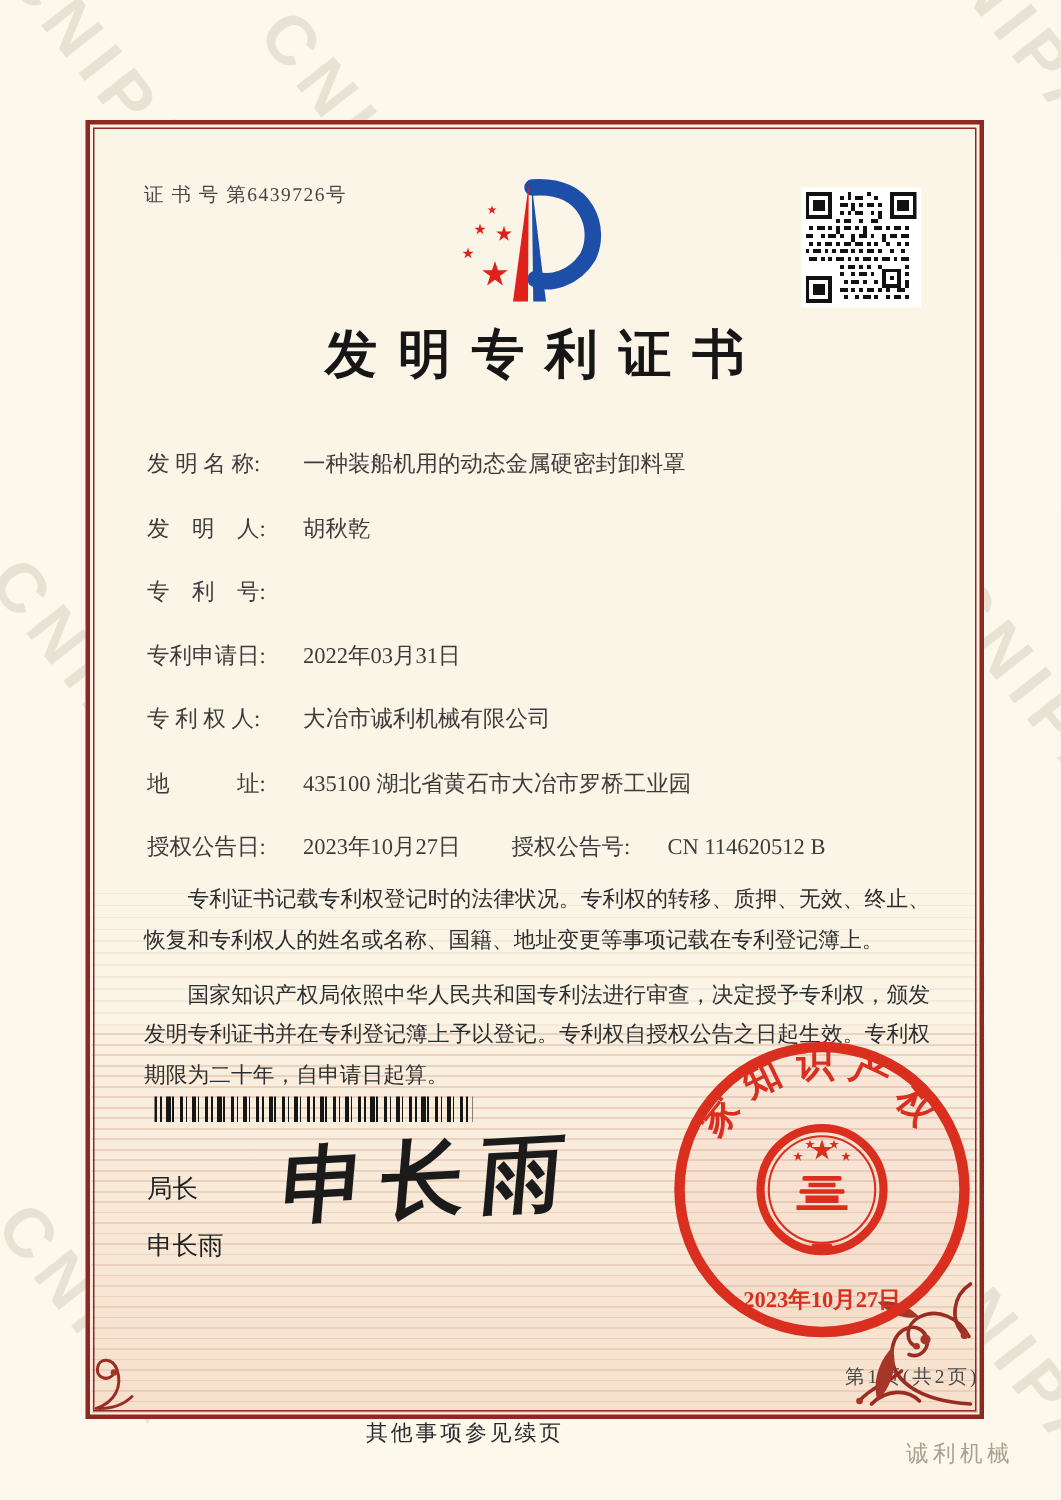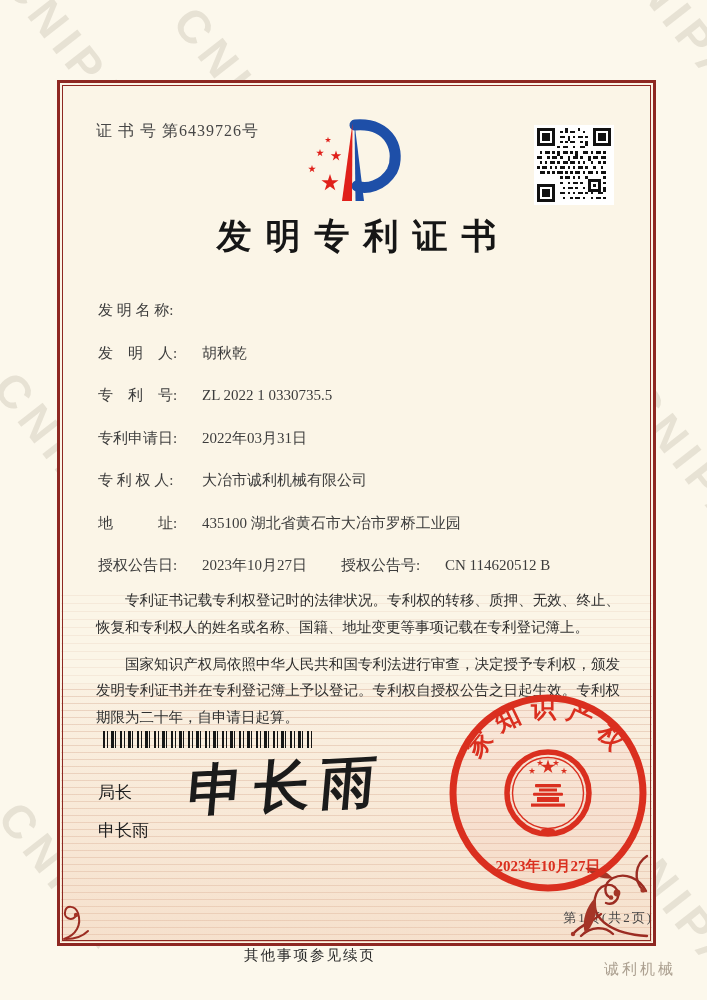--- a/index.html
+++ b/index.html
@@ -10,21 +10,21 @@
       transform:rotate(52deg);white-space:nowrap;pointer-events:none;}
   .frame{position:absolute;left:57px;top:80px;width:593px;height:860px;
          border:3px solid #8e2822;background:#fbf5e7;}
   .frame .innerline{position:absolute;inset:2px;border:1px solid #8e2822;pointer-events:none;z-index:4;}
   .band{position:absolute;left:1px;right:1px;bottom:1px;height:258px;z-index:0;
         background:
           linear-gradient(180deg,rgba(242,206,182,0.10),rgba(238,196,168,0.42)),
           repeating-linear-gradient(0deg,rgba(190,128,98,0.28) 0 1px,rgba(0,0,0,0) 1px 7px);}
   .band2{position:absolute;left:1px;right:1px;bottom:259px;height:90px;z-index:0;
         background:repeating-linear-gradient(0deg,rgba(190,128,98,0.10) 0 1px,rgba(0,0,0,0) 1px 8px);}
-  .certno{position:absolute;left:36px;top:38px;font-size:16px;color:#474747;
+  .certno{position:absolute;left:36px;top:38px;font-size:13px;color:#474747;
           letter-spacing:1px;z-index:1;}
   .logo{position:absolute;left:235px;top:26px;z-index:1;}
   .qr{position:absolute;left:474px;top:42px;width:74px;height:74px;background:#fff;
       padding:3px;z-index:1;}
   .title{position:absolute;left:0;top:130px;width:100%;text-align:center;
          font-size:35px;font-weight:bold;letter-spacing:14px;text-indent:14px;
          color:#161616;z-index:1;}
   .fields{position:absolute;left:38px;top:216px;width:530px;z-index:1;font-size:15px;
           color:#3c3c3c;}
   .row{display:flex;height:22px;line-height:22px;margin-bottom:20.5px;align-items:flex-end;}
@@ -112,28 +112,28 @@
         <rect x="22" y="22" width="1" height="1"></rect>
       <path d="M9 1h1v1H9z M11 0h1v2h-1z M13 1h2v1h-2z M16 0h1v1h-1z M18 1h1v1h-1z M9 3h2v1H9z M12 3h1v2h-1z M14 3h1v1h-1z M16 3h2v1h-2z M19 3h1v1h-1z M9 5h1v1H9z M11 5h1v1h-1z M13 5h2v1h-2z M17 5h1v1h-1z M19 5h1v2h-1z M8 7h1v1H8z M10 7h2v1h-2z M14 7h1v1h-1z M17 7h2v1h-2z M1 9h1v1H1z M3 9h2v1H3z M6 9h1v1H6z M8 9h1v2H8z M10 9h2v1h-2z M13 9h1v1h-1z M15 9h1v2h-1z M18 9h2v1h-2z M21 9h1v1h-1z M23 9h2v1h-2z M26 9h1v1h-1z M0 11h2v1H0z M4 11h1v1H4z M6 11h2v1H6z M9 11h1v1H9z M12 11h1v2h-1z M14 11h2v1h-2z M17 11h1v1h-1z M20 11h1v2h-1z M22 11h2v1h-2z M25 11h2v1h-2z M1 13h1v1H1z M3 13h1v1H3z M5 13h2v1H5z M8 13h1v1H8z M10 13h2v1h-2z M13 13h2v1h-2z M16 13h1v1h-1z M18 13h1v1h-1z M21 13h1v1h-1z M24 13h1v1h-1z M26 13h1v1h-1z M0 15h1v1H0z M2 15h2v1H2z M5 15h1v1H5z M7 15h1v1H7z M9 15h2v1H9z M12 15h1v1h-1z M14 15h1v1h-1z M16 15h2v1h-2z M19 15h1v1h-1z M22 15h1v1h-1z M25 15h1v1h-1z M1 17h2v1H1z M4 17h1v1H4z M6 17h1v1H6z M8 17h2v1H8z M11 17h1v1h-1z M13 17h1v1h-1z M15 17h2v1h-2z M18 17h1v1h-1z M20 17h2v1h-2z M23 17h1v1h-1z M25 17h2v1h-2z M9 19h1v1H9z M11 19h2v1h-2z M14 19h1v1h-1z M16 19h1v1h-1z M19 19h1v1h-1z M26 19h1v1h-1z M9 21h1v1H9z M12 21h1v1h-1z M14 21h2v1h-2z M17 21h1v1h-1z M26 21h1v1h-1z M10 23h1v1h-1z M12 23h2v1h-2z M15 23h1v1h-1z M18 23h1v1h-1z M26 23h1v2h-1z M9 25h2v1H9z M12 25h1v1h-1z M14 25h1v1h-1z M16 25h2v1h-2z M19 25h1v1h-1z M21 25h1v1h-1z M24 25h2v1h-2z M10 27h1v1h-1z M13 27h1v1h-1z M15 27h2v1h-2z M18 27h1v1h-1z M21 27h1v1h-1z M23 27h2v1h-2z M26 27h1v1h-1z"></path>
     </g>
   </svg>
 
   <div class="title">发明专利证书</div>
 
   <div class="fields">
     <div class="row">
       <span class="lab">发 明 名 称:</span>
+      <span class="val">一种装船机用的动态金属硬密封卸料罩</span>
     </div>
     <div class="row">
       <span class="lab">发　明　人:</span>
       <span class="val">胡秋乾</span>
     </div>
     <div class="row">
       <span class="lab">专　利　号:</span>
-      <span class="val">ZL 2022 1 0330735.5</span>
     </div>
     <div class="row">
       <span class="lab">专利申请日:</span>
       <span class="val">2022年03月31日</span>
     </div>
     <div class="row">
       <span class="lab">专 利 权 人:</span>
       <span class="val">大冶市诚利机械有限公司</span>
     </div>
     <div class="row">

